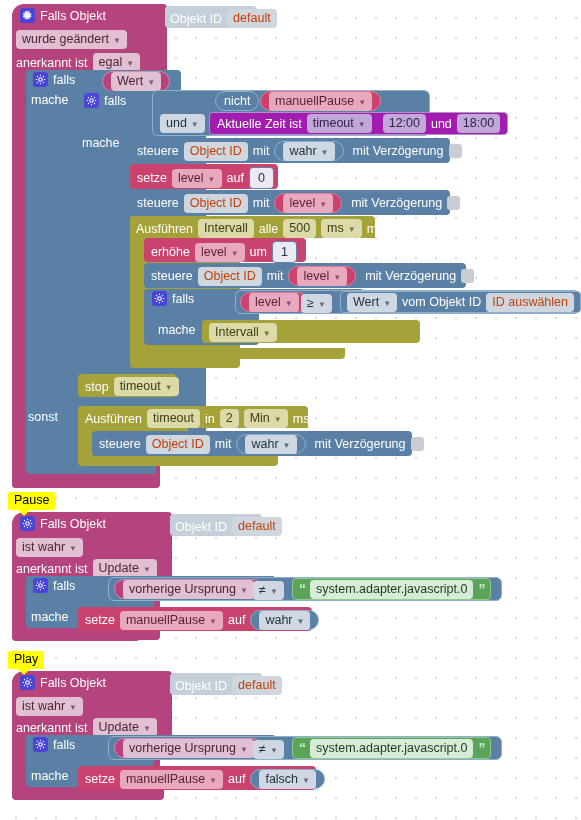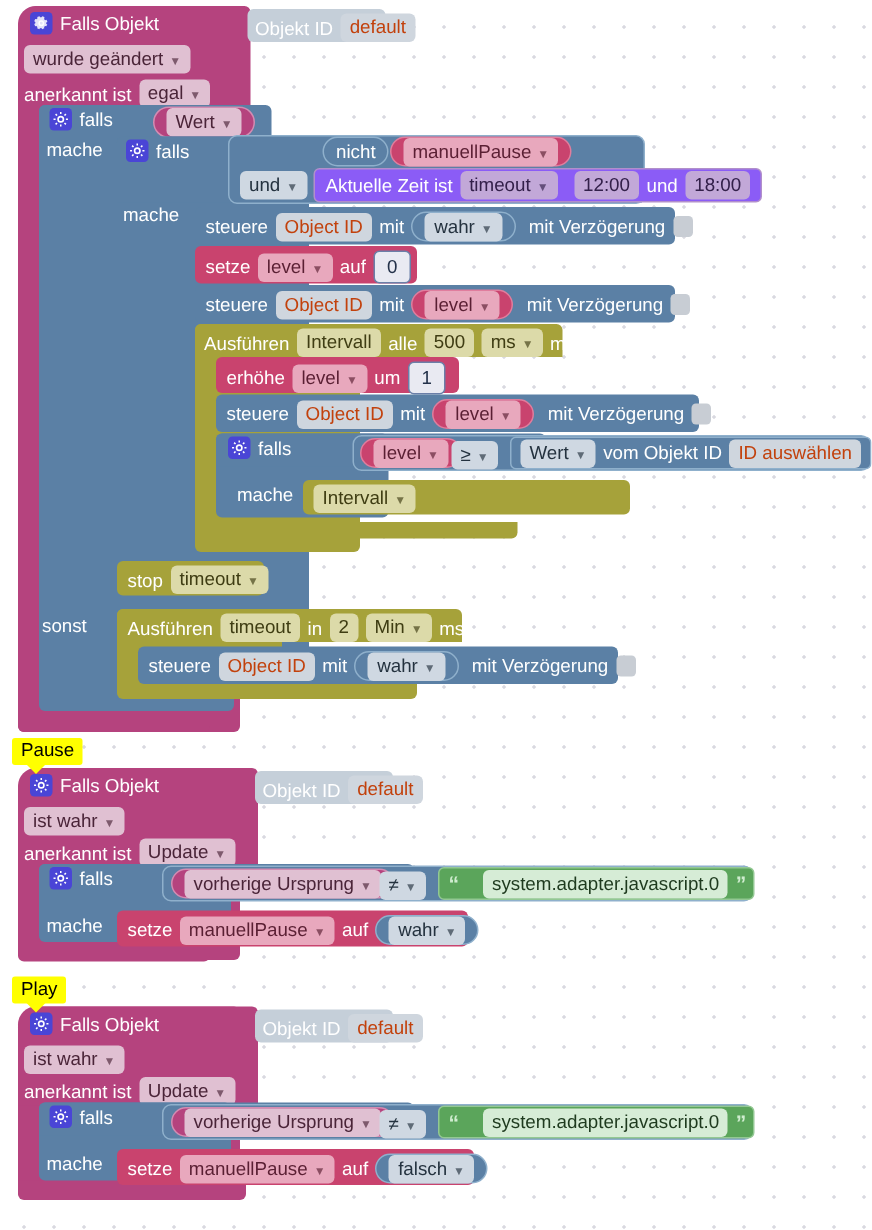--- a/index.html
+++ b/index.html
@@ -36,33 +36,33 @@
     display:inline-flex;align-items:center;gap:4px;
     background:#d8dde4;color:#c2410c;border-radius:4px;
     padding:1px 6px;line-height:15px;height:17px;font-size:12.5px;
   }
   .fld.ro{background:#cfd6de;}
   .fld.on-obj{background:#e0c0d2;color:#4a2438;}
   .fld.on-var{background:#e8a8bd;color:#5a1f33;}
   .fld.on-time{background:#dcdaa9;color:#3f3d13;}
   .fld.on-purple{background:#c2a8d8;color:#33204a;}
   .fld.on-ctrl{background:#cfd8e2;color:#24323f;}
-  .fld.on-text{background:#d6ecd6;color:#1e3a1e;margin-left:12px;}
+  .fld.on-text{background:#d6ecd6;color:#1e3a1e;}
   .fld .car{font-size:8px;opacity:.65;transform:translateY(1px);}
 
   
   .rep{
     display:inline-flex;align-items:center;gap:5px;
     border-radius:12px;padding:2px 8px;height:21px;box-sizing:border-box;
     color:#fff;font-size:12.5px;
   }
   .rep.var{background:#c9436e;border:1.5px solid #e07d9d;}
   .rep.ctrl{background:#5b80a5;border:1.5px solid #8fb0cc;}
   .rep.obj{background:#b5437e;border:1.5px solid #d38cb2;}
-  .rep.purple{background:#8b5cf6;border:1.5px solid #b18fcb;}
+  .rep.purple{background:#a21caf;border:1.5px solid #b18fcb;}
   .rep.text{background:#5ba55b;border:1.5px solid #93c893;}
   .rep.sq{border-radius:4px;}
 
   
   .num{background:#e9eaf2;color:#24324a;border-radius:4px;padding:1px 8px;
        line-height:16px;height:18px;display:inline-flex;align-items:center;
        border:1.5px solid #6b7fa8;font-size:12.5px;}
 
   
   .cbx{width:13px;height:14px;border-radius:3px;background:#c8cdd4;display:inline-block;}

